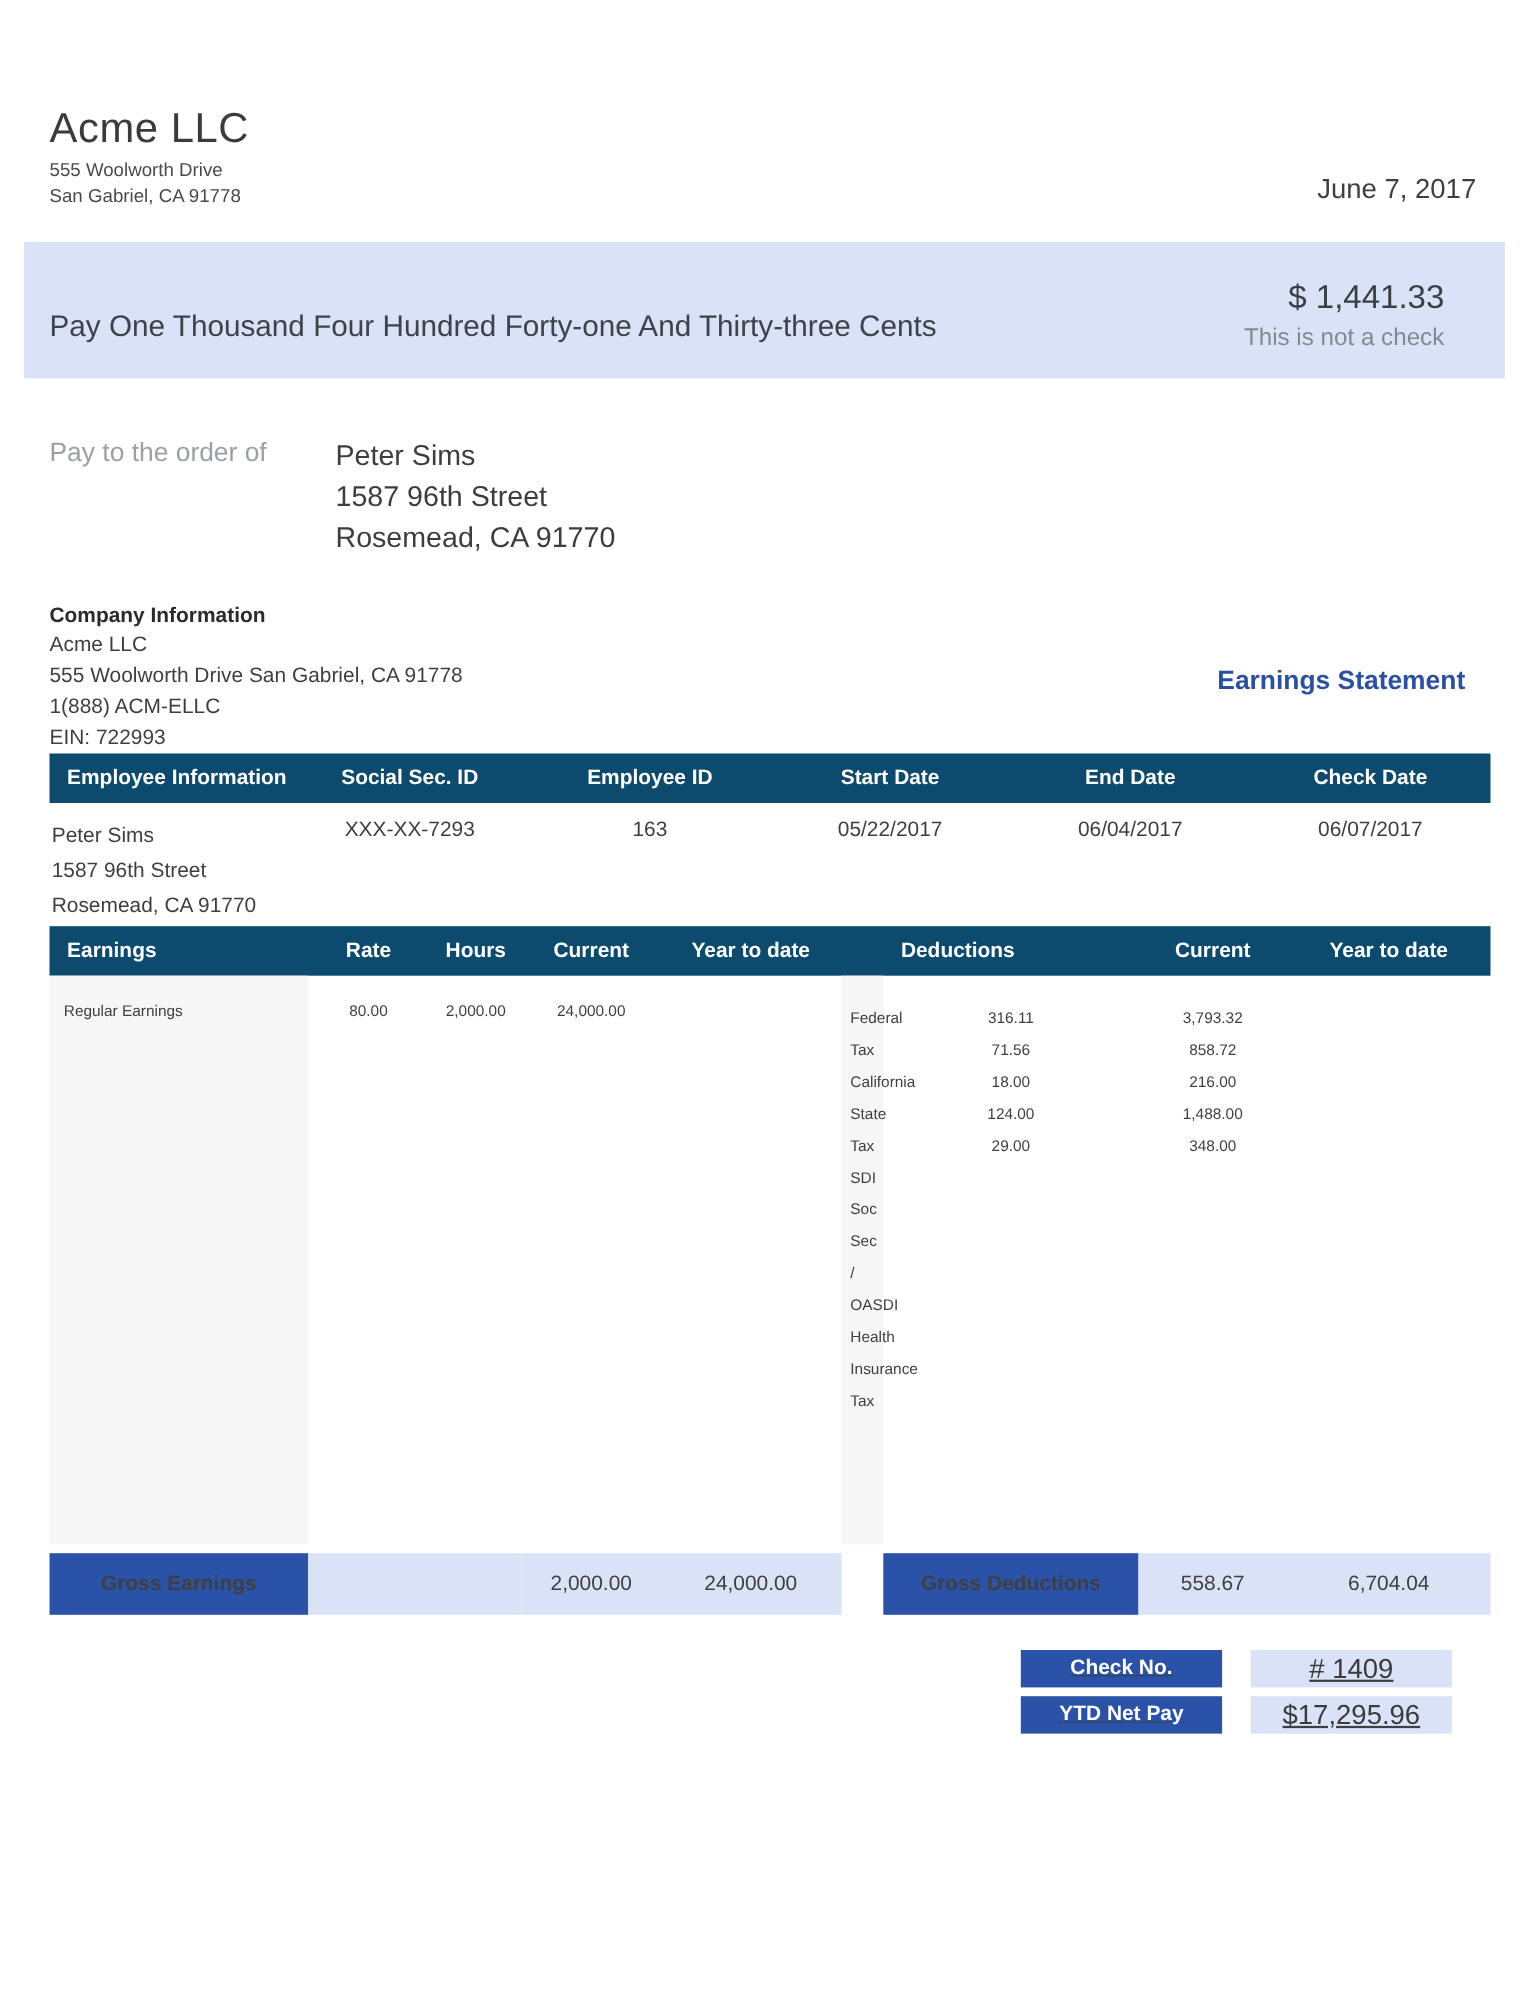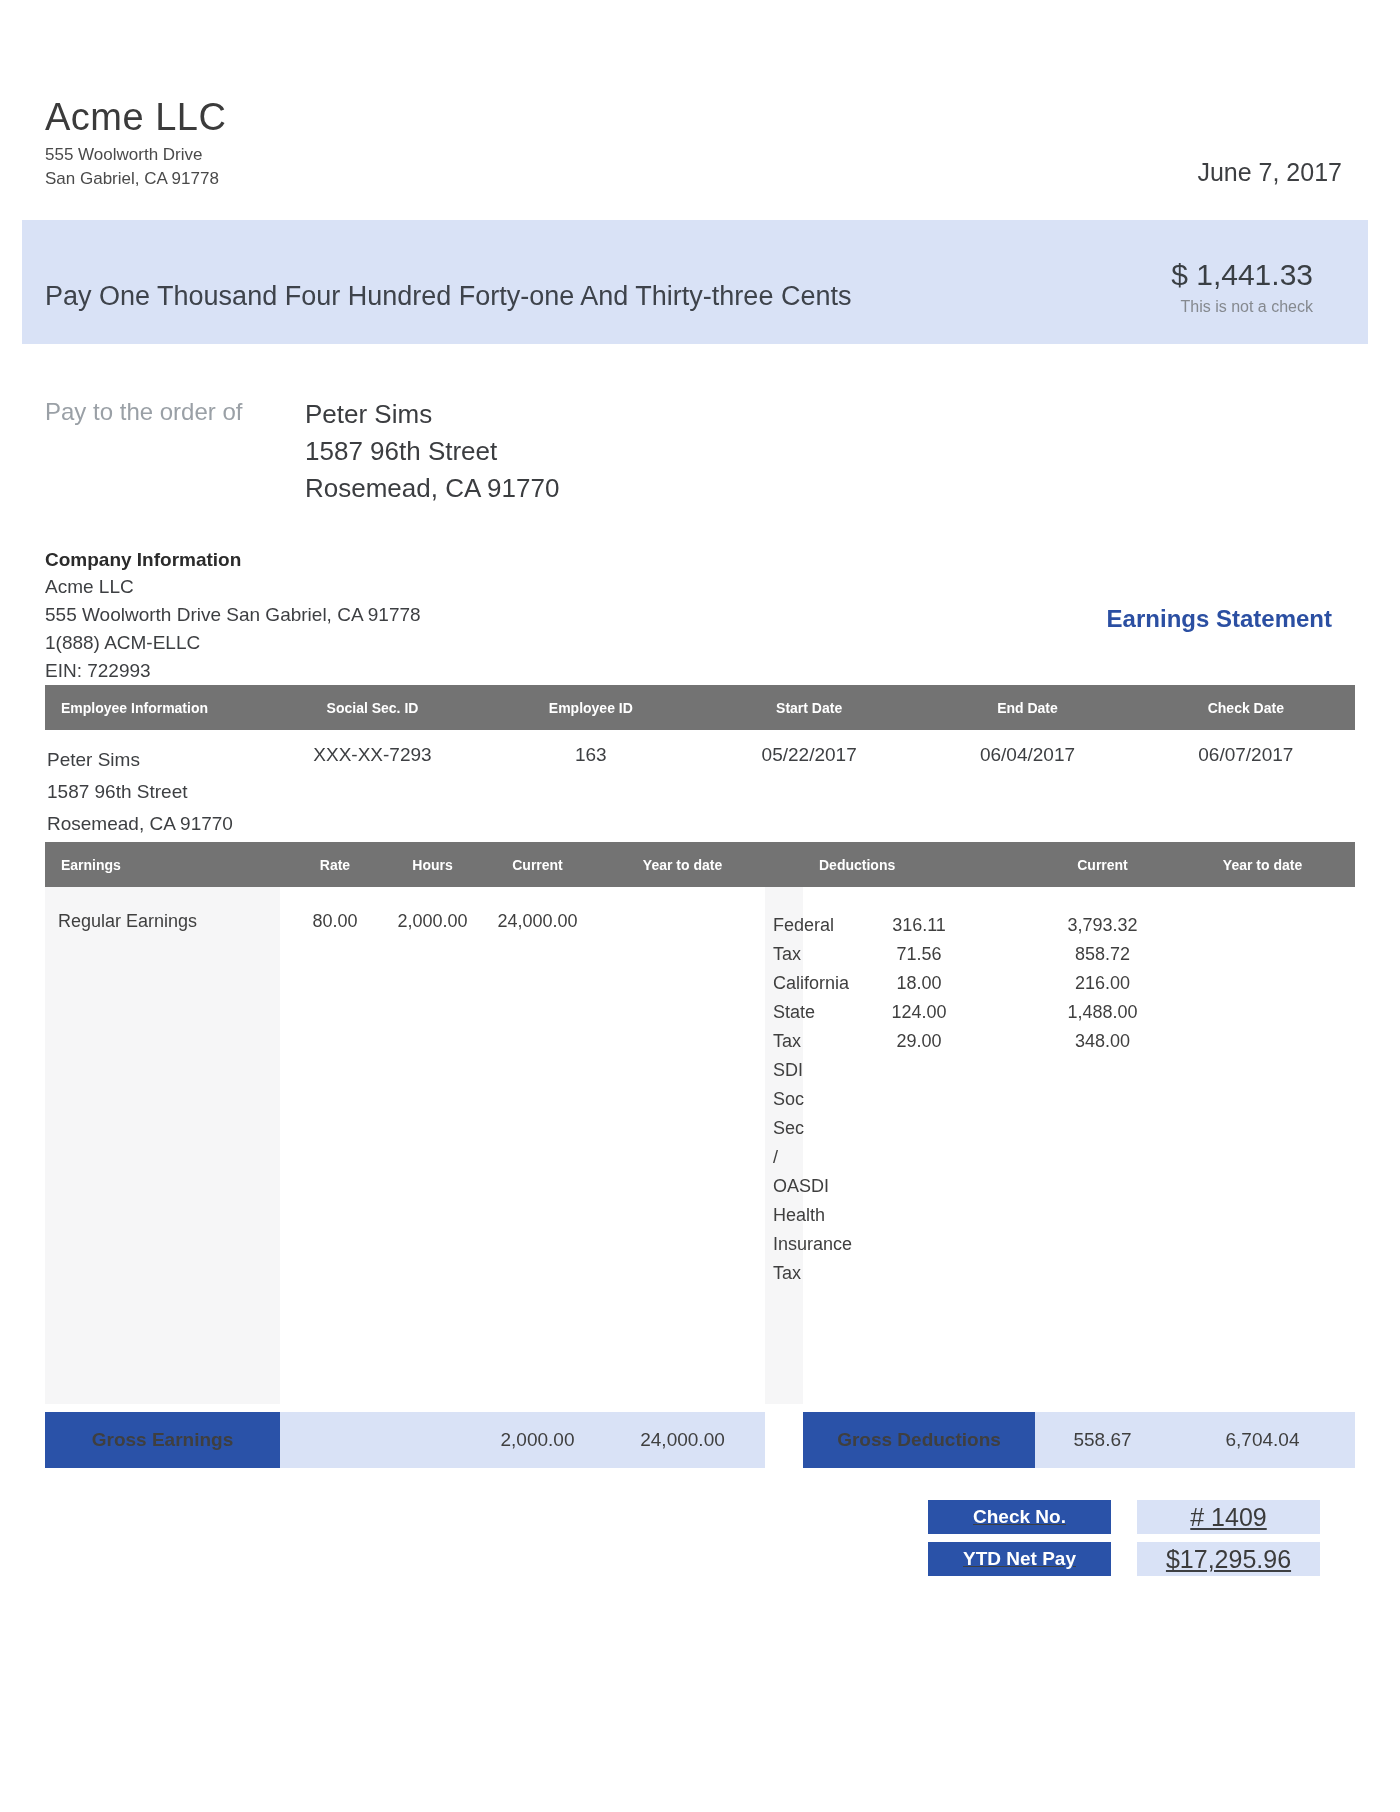--- a/index.html
+++ b/index.html
@@ -27,51 +27,51 @@
     margin-top: 29px;
     background: #d9e2f6;
     display: flex;
     justify-content: space-between;
     align-items: center;
     padding: 10px 55px 0 23px;
   }
   .banner-words { font-size: 27px; color: #3e434b; padding-top: 18px; }
   .banner-right { text-align: right; }
   .banner-amount { font-size: 30px; color: #3a3f44; }
-  .banner-note { font-size: 16px; color: #85898f; margin-top: 6px; }
+  .banner-note { font-size: 22px; color: #85898f; margin-top: 6px; }
 
   
   .payto { display: flex; margin-top: 52px; }
   .payto-label { width: 260px; font-size: 24px; color: #9aa0a6; padding-top: 2px; }
   .payee { font-size: 26px; color: #3b3d40; line-height: 37px; }
 
   
   .company-info { position: relative; margin-top: 40px; }
   .ci-heading { font-size: 19px; font-weight: bold; color: #2b2b2b; line-height: 26px; }
   .ci-line { font-size: 19px; color: #3d3f42; line-height: 28px; }
   .statement-title { position: absolute; right: 0; top: 58px; font-size: 24px; font-weight: bold; color: #2b4fa2; }
 
   
   .emp-grid { display: grid; grid-template-columns: repeat(6, 1fr); width: 1310px; }
-  .band { background: #737373; color: #ffffff; font-weight: bold; font-size: 14px; }
+  .band { background: #0c4a6e; color: #ffffff; font-weight: bold; font-size: 19px; }
   .emp-head { height: 45px; align-items: center; }
   .emp-head > div { text-align: center; }
   .emp-head > div:first-child { text-align: left; padding-left: 16px; }
   .emp-row { padding-top: 14px; min-height: 112px; }
   .emp-row > div { text-align: center; font-size: 19px; color: #3d3f42; }
   .emp-name { text-align: left !important; line-height: 32px; padding-left: 2px; }
 
   
   .earn-grid { display: grid; grid-template-columns: 235px 110px 85px 125px 165px 38px 232px 135px 185px; width: 1310px; }
   .earn-head { height: 45px; align-items: center; }
   .earn-head > div { text-align: center; }
   .head-left { text-align: left !important; padding-left: 16px; }
   .earn-body { min-height: 517px; }
   .cell-gray { background: #f6f6f7; }
-  .earn-body > div { font-size: 18px; color: #3f3f3f; padding-top: 24px; }
+  .earn-body > div { font-size: 14px; color: #3f3f3f; padding-top: 24px; }
   .earn-body .num { text-align: center; }
   .name-cell { padding-left: 13px; }
   .ded-names div, .ded-nums div { line-height: 29px; }
   .ded-names { padding-left: 8px; }
   .ded-nums { text-align: center; }
 
   
   .gross-row { margin-top: 8px; height: 56px; }
   .gross-row > div { display: flex; align-items: center; justify-content: center; font-size: 19px; color: #3f3f3f; }
   .gross-label { background: #2a52a8; color: #ffffff; font-weight: bold; }

